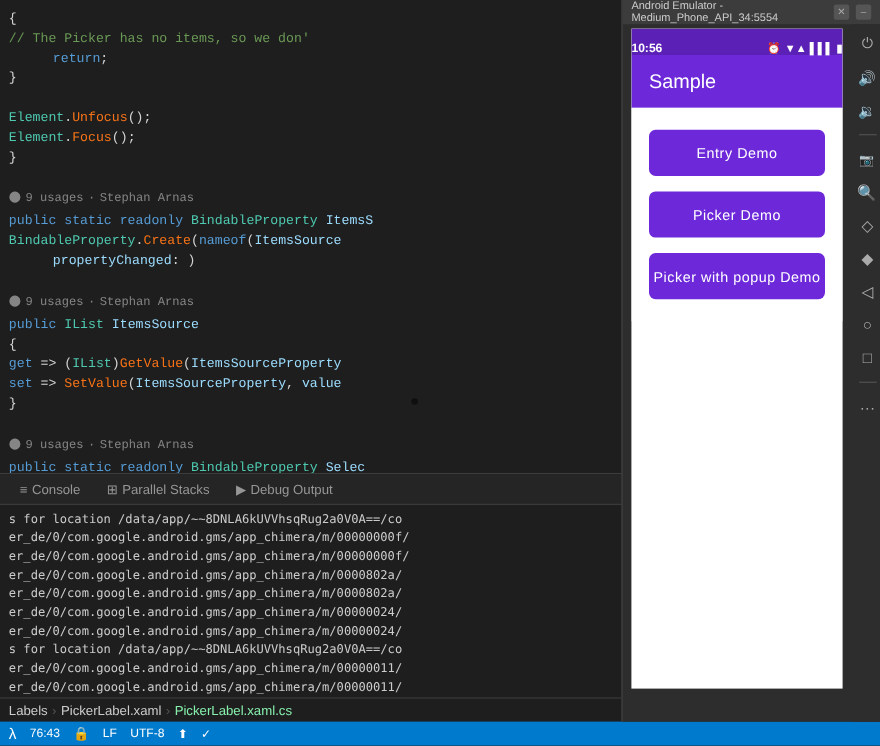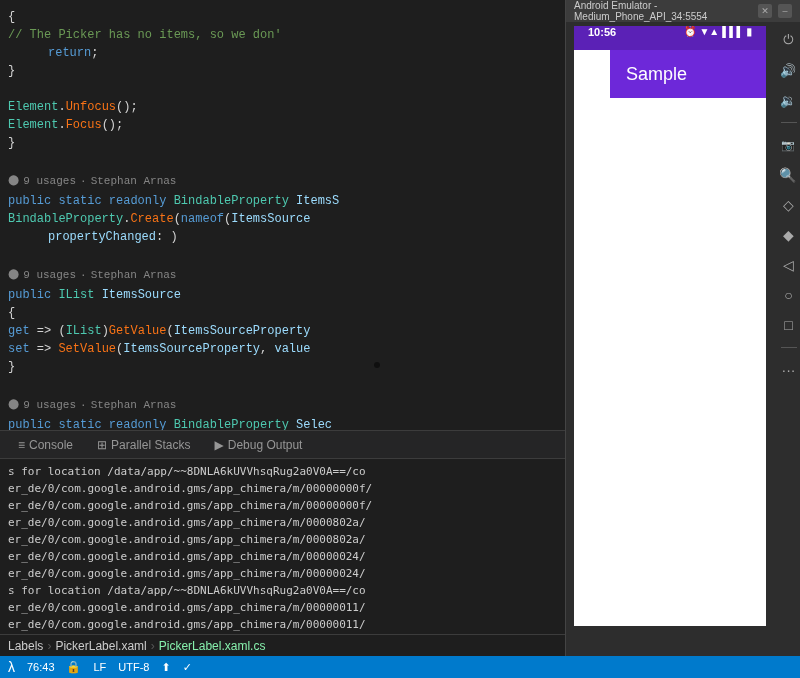--- a/index.html
+++ b/index.html
@@ -150,39 +150,38 @@
       width: 192px;
       height: 600px;
       background: #fff;
       overflow: hidden;
     }
     
     #phone-status {
       height: 24px;
       background: #5b21b6;
       display: flex;
-      align-items: flex-start;
+      align-items: flex-end;
       justify-content: space-between;
-      padding: 0 14px;
+      padding: 0 0;
       font-size: 11px;
       color: #fff;
       font-weight: bold;
     }
     .phone-status-right { display: flex; align-items: center; gap: 3px; font-size: 10px; }
     
     #phone-appbar {
       height: 48px;
       background: #6d28d9;
       display: flex;
       align-items: center;
       padding: 0 16px;
       font-size: 18px;
       color: #fff;
       font-weight: 500;
-      margin-left: 36px;
     }
     
     #phone-content {
       background: #fff;
       padding: 20px 16px;
       display: flex;
       flex-direction: column;
       gap: 14px;
     }
     .phone-btn {
@@ -341,20 +340,25 @@
         <span>▼▲</span>
         <span>▌▌▌</span>
         <span>▮</span>
       </div>
     </div>
 
     <div id="phone-appbar">
       <span>Sample</span>
     </div>
 
+    <div id="phone-content">
+      <button class="phone-btn">Entry Demo</button>
+      <button class="phone-btn">Picker Demo</button>
+      <button class="phone-btn">Picker with popup Demo</button>
+    </div>
   </div>
 
   <div id="emu-toolbar">
     <div class="emu-tool-btn">⏻</div>
     <div class="emu-tool-btn">🔊</div>
     <div class="emu-tool-btn">🔉</div>
     <div class="emu-tool-sep"></div>
     <div class="emu-tool-btn" style="font-size:11px;">📷</div>
     <div class="emu-tool-btn" style="font-size:14px;">🔍</div>
     <div class="emu-tool-btn" style="font-size:14px;">◇</div>

